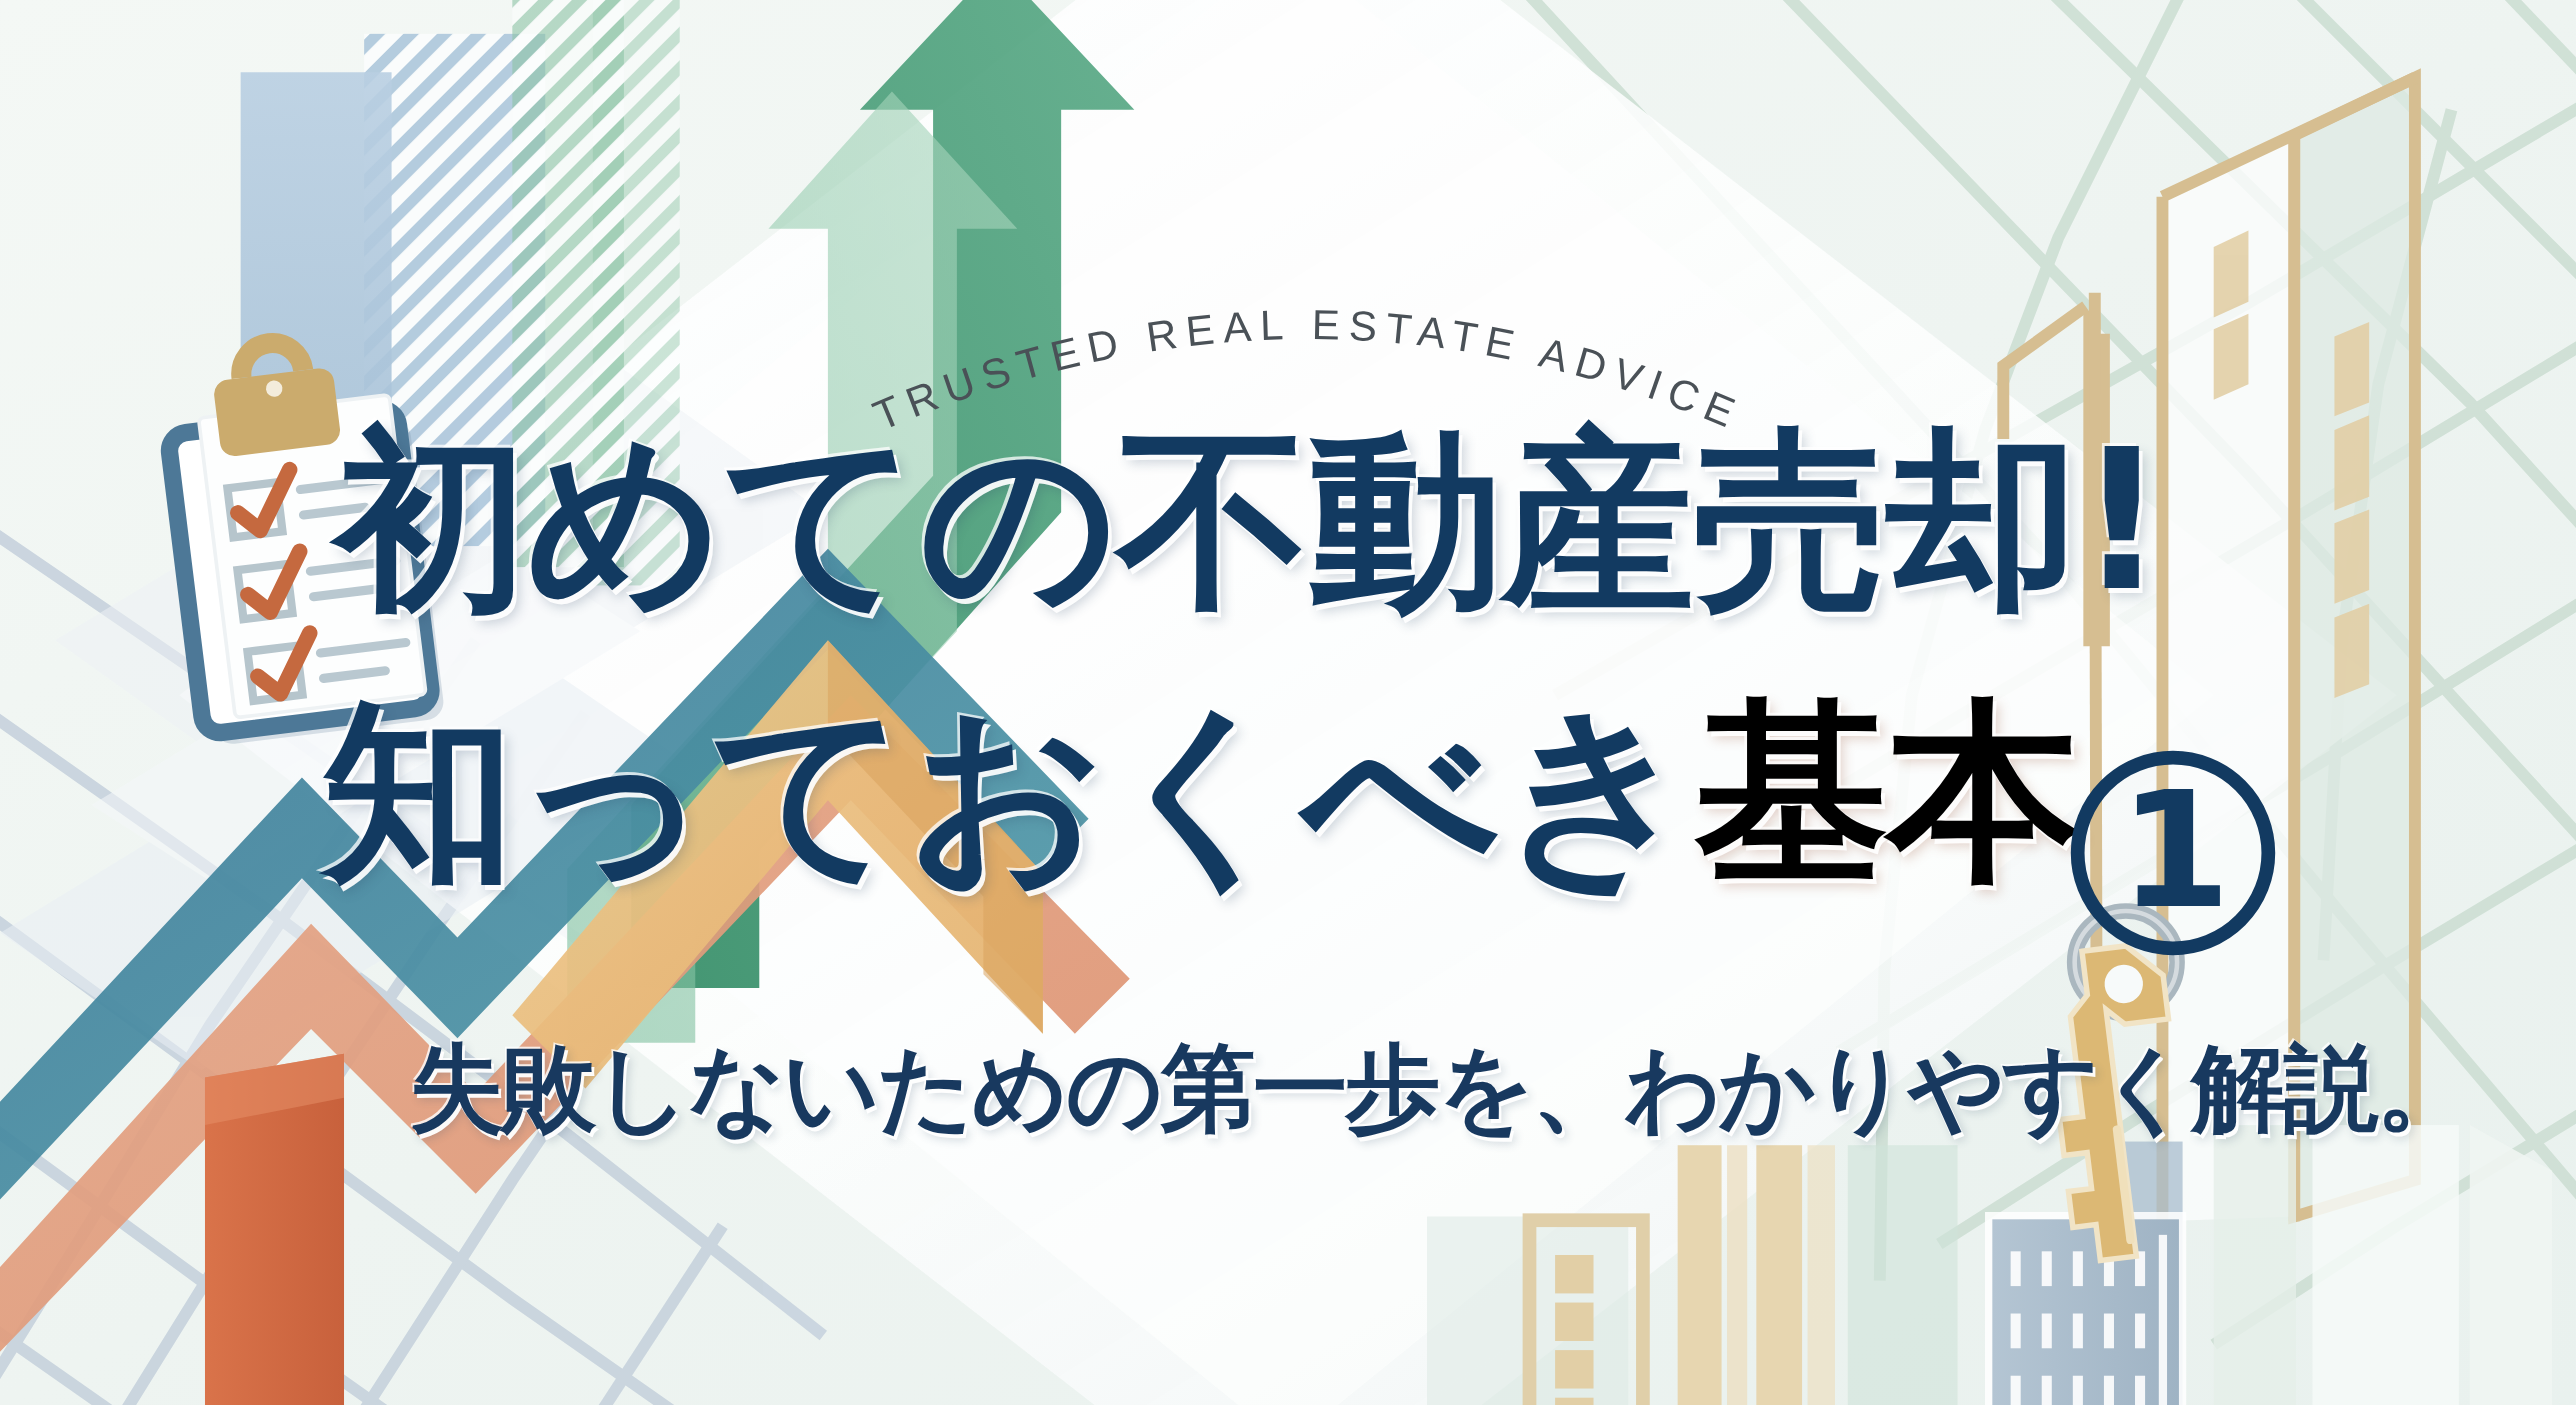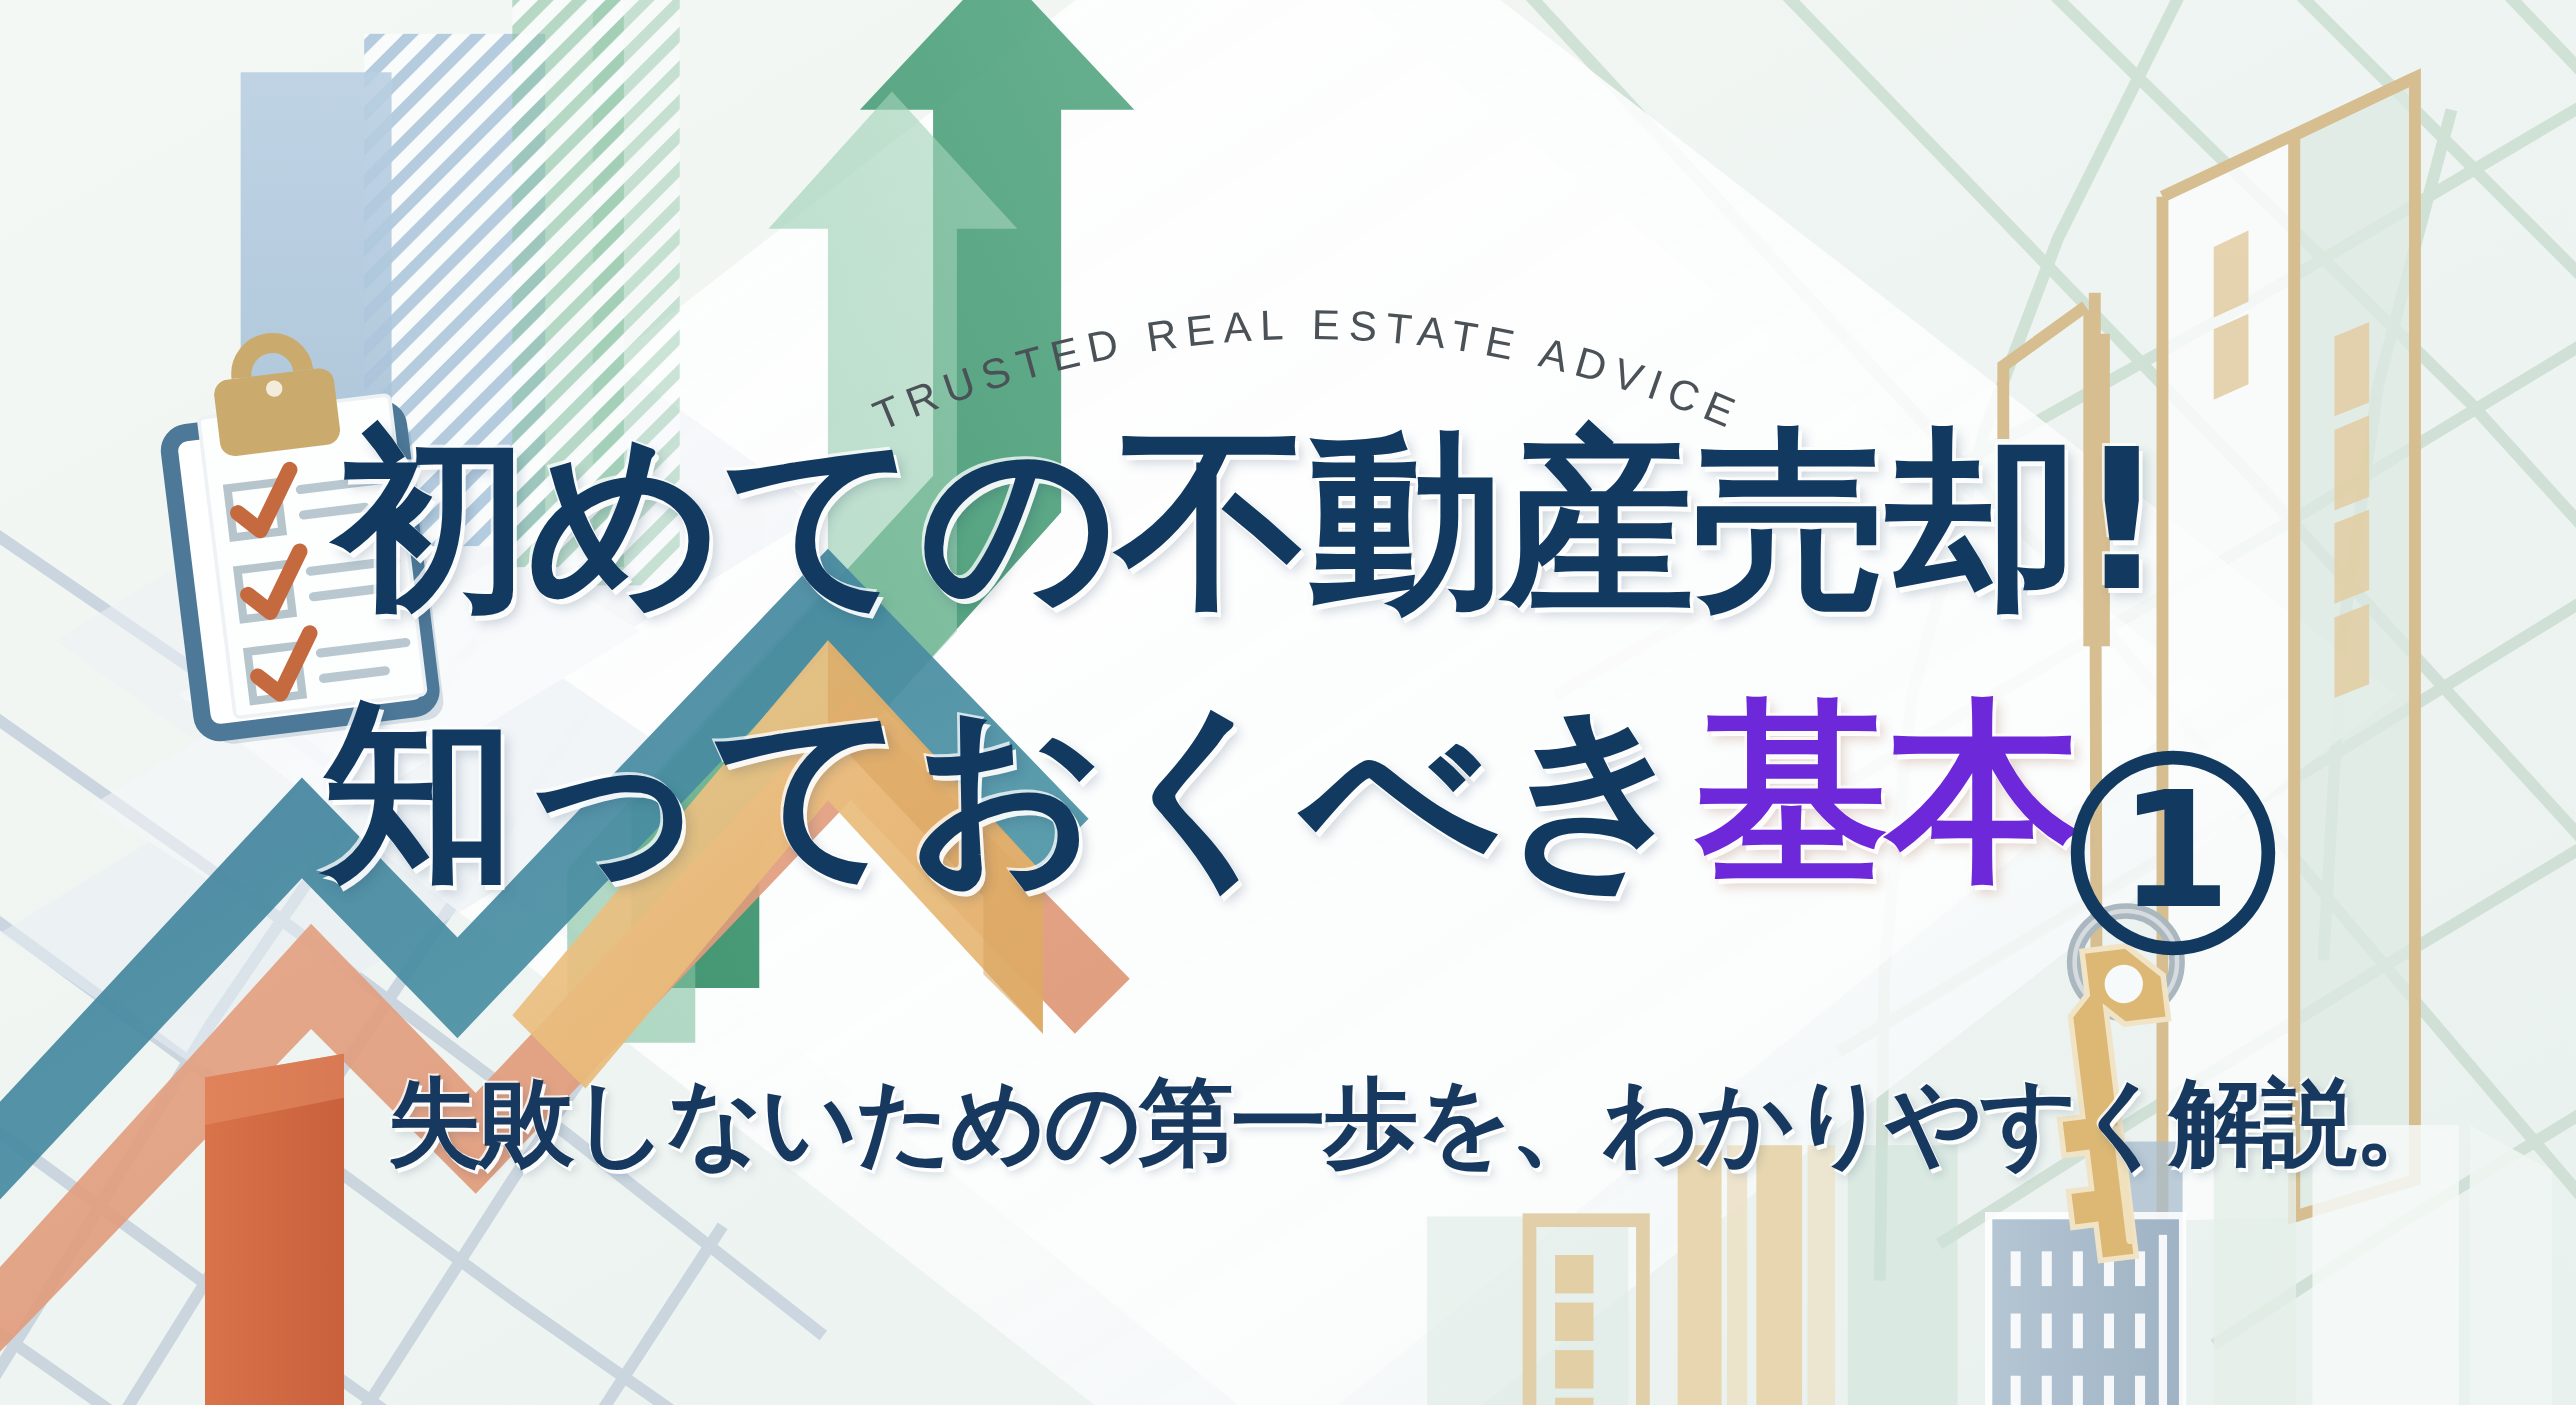--- a/index.html
+++ b/index.html
@@ -37,36 +37,35 @@
     color:#123a61;
     letter-spacing:-1.8px;
     white-space:nowrap;
     text-shadow:
        3.7px 4.6px 0 rgba(255,255,255,.92),
       -2.7px -2.7px 0 rgba(255,255,255,.75),
        6.4px 8.2px 12px rgba(40,70,100,.22);
   }
   #title1{ left:334px; top:424px; font-size:194px; line-height:1; }
   #title2{ left:322px; top:695px; font-size:194px; line-height:1; }
-  .accent{ color:#6d28d9;
+  .accent{ color:#000000;
     text-shadow:
        3.7px 4.6px 0 rgba(255,255,255,.92),
       -2.7px -2.7px 0 rgba(255,255,255,.7),
        6.4px 8.2px 12px rgba(150,80,50,.25);
   }
   #subtitle{
-    position:absolute; left:387px; top:1041px;
+    position:absolute; left:409px; top:1041px;
     font-family:"DejaVu Sans","Liberation Sans",sans-serif;
     font-weight:bold; font-size:95px; line-height:1;
     color:#18395f; letter-spacing:-2.7px; white-space:nowrap;
     text-shadow:
        2.7px 3.7px 0 rgba(255,255,255,.95),
       -1.8px -1.8px 0 rgba(255,255,255,.8),
        4.6px 6.4px 9.1px rgba(40,70,100,.20);
-    margin-top: 34px;
   }
   .circnum{
     position:absolute; left:2063px; top:743px;
     width:220px; height:220px;
   }
 </style>
 </head>
 <body>
 
 <div id="stage">

